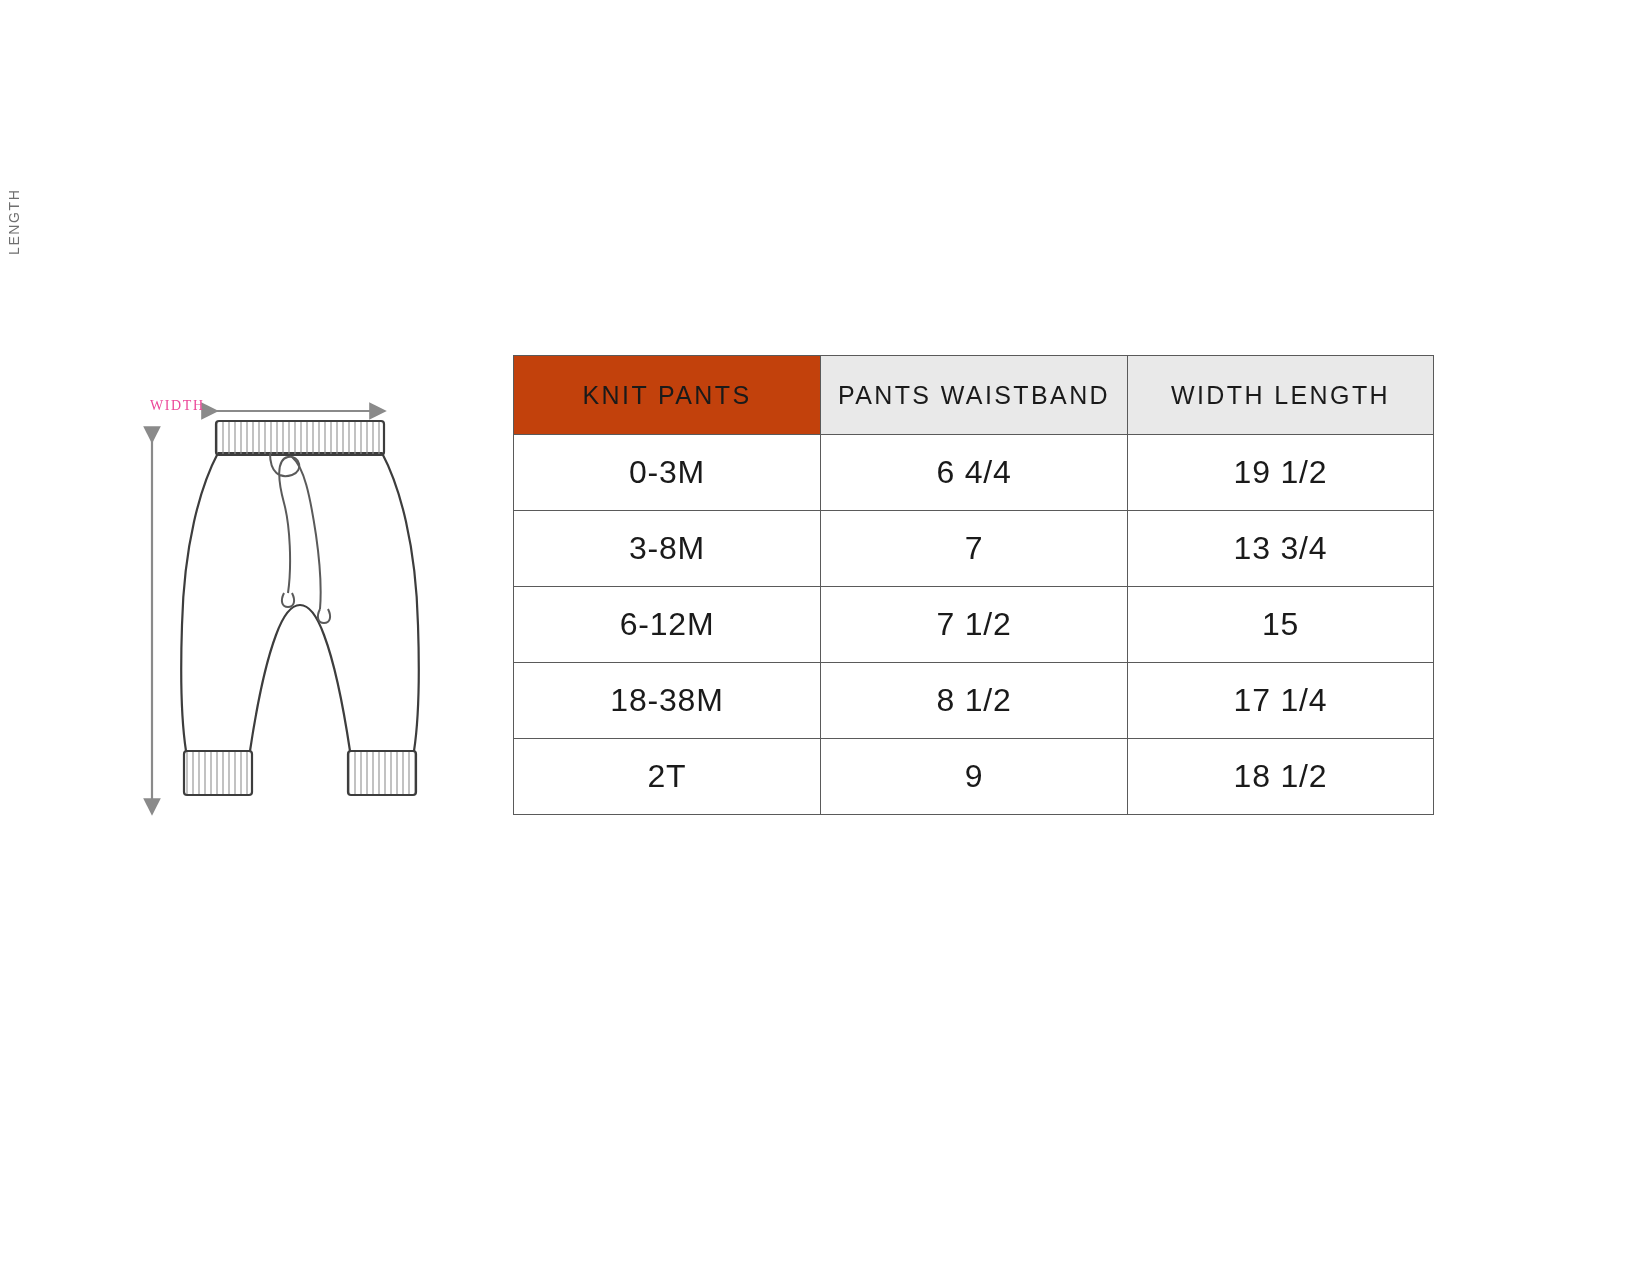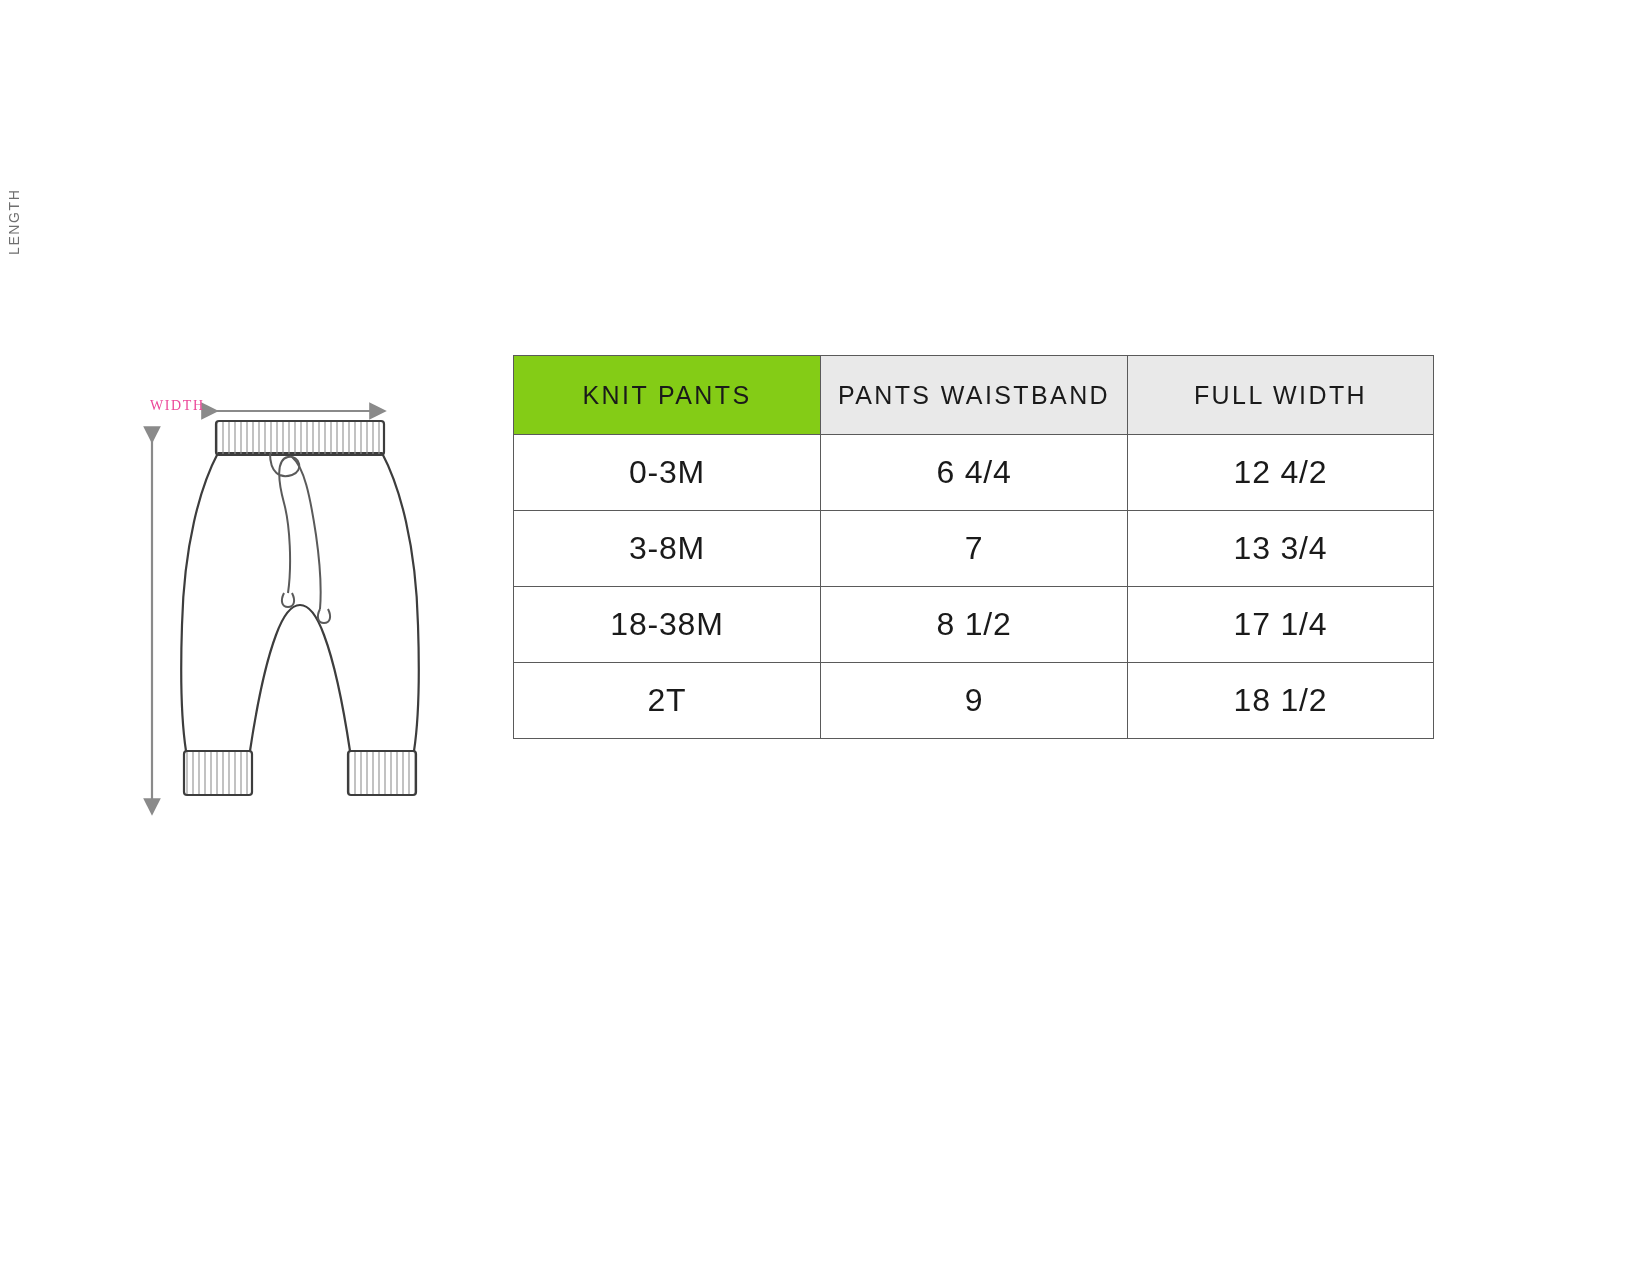--- a/index.html
+++ b/index.html
@@ -71,21 +71,21 @@
     letter-spacing: 0.8px;
     height: 73px;
     font-family: "Liberation Sans", sans-serif;
   }
   .size-table thead th {
     height: 76px;
     letter-spacing: 2.4px;
     font-size: 25px;
   }
   .size-table thead th.col-0 {
-    background: #84cc16;
+    background: #c2410c;
   }
   .size-table thead th.col-1,
   .size-table thead th.col-2 {
     background: #e9e9e9;
   }
   .size-table col.c0 { width: 307px; }
   .size-table col.c1 { width: 307px; }
   .size-table col.c2 { width: 306px; }
 </style>
 </head>
@@ -139,33 +139,38 @@
   <table class="size-table">
     <colgroup>
       <col class="c0">
         <col class="c1">
         <col class="c2">
     </colgroup>
     <thead>
       <tr>
         <th class="col-0">KNIT PANTS</th>
         <th class="col-1">PANTS WAISTBAND</th>
-        <th class="col-2">FULL WIDTH</th>
+        <th class="col-2">WIDTH LENGTH</th>
       </tr>
     </thead>
     <tbody>
       <tr>
         <td>0-3M</td>
         <td>6 4/4</td>
-        <td>12 4/2</td>
+        <td>19 1/2</td>
       </tr>
       <tr>
         <td>3-8M</td>
         <td>7</td>
         <td>13 3/4</td>
+      </tr>
+      <tr>
+        <td>6-12M</td>
+        <td>7 1/2</td>
+        <td>15</td>
       </tr>
       <tr>
         <td>18-38M</td>
         <td>8 1/2</td>
         <td>17 1/4</td>
       </tr>
       <tr>
         <td>2T</td>
         <td>9</td>
         <td>18 1/2</td>

